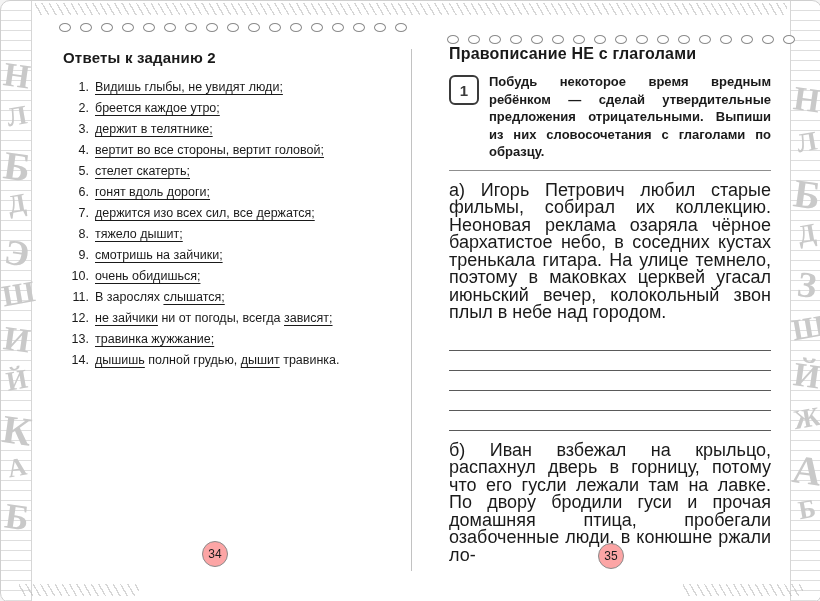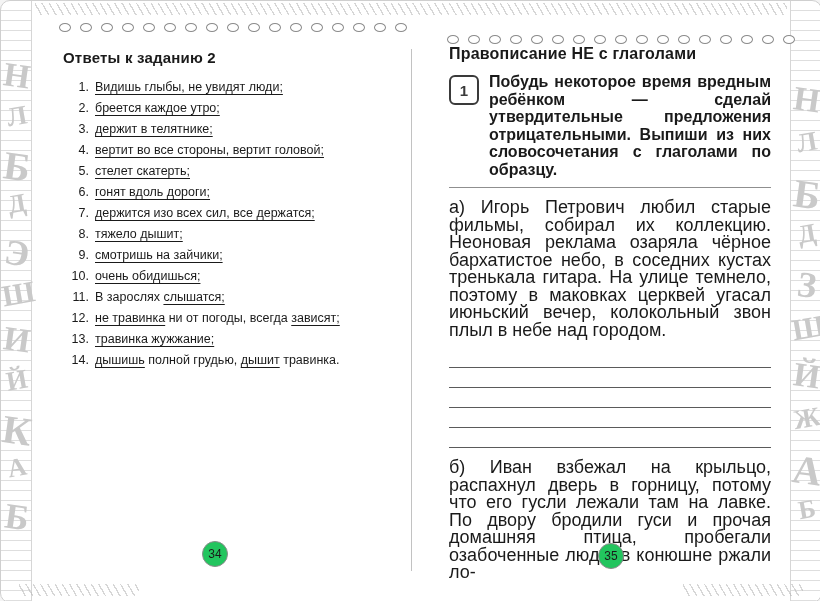--- a/index.html
+++ b/index.html
@@ -37,30 +37,30 @@
   .answers { font-size:12.5px; line-height:19px; }
   .ans-item { display:flex; margin-bottom:2px; }
   .ans-num  { flex:none; width:26px; text-align:right; padding-right:6px; }
   .ans-text { flex:1; }
   .u { text-decoration:underline; text-decoration-thickness:1px; text-underline-offset:3px; }
   
   .exercise { display:flex; gap:10px; margin-top:6px; }
   .exnum { flex:none; width:26px; height:26px; border:2px solid #3a3a3a; border-radius:6px;
     display:flex; align-items:center; justify-content:center;
     font-weight:bold; font-size:15px; color:#3a3a3a; margin-top:2px; }
-  .extext { margin:0; flex:1; font-size:16px; line-height:17.5px; text-align:justify; font-weight:bold; }
+  .extext { margin:0; flex:1; font-size:13px; line-height:17.5px; text-align:justify; font-weight:bold; }
   .sample { margin:9px 0 0; font-size:12.5px; line-height:17px; }
   .sample-label { font-weight:bold; }
   .sample-divider { height:1px; background:#8f8f8f; margin-top:9px; }
   .para { margin:11px 0 0; font-size:18px; line-height:17.5px; text-align:justify; }
   .write-lines { margin-top:9px; }
   .write-line { height:19px; border-bottom:1px solid #5a5a5a; }
   
   .pagenum { position:absolute; width:24px; height:24px; border:1px solid #8a8a8a; border-radius:50%;
-    display:flex; align-items:center; justify-content:center; font-size:12px; background:#22c55e; }
+    display:flex; align-items:center; justify-content:center; font-size:12px; background:#fca5a5; }
   .pagenum-left  { left:201px; top:540px; }
   .pagenum-right { left:597px; top:542px; }
 </style>
 </head>
 <body>
 
 <div class="canvas">
 
   <div class="hatch hatch-top"></div>
   <div class="margin margin-left">
@@ -170,21 +170,21 @@
         <div class="ans-item">
           <span class="ans-num">10.</span>
           <span class="ans-text"><span class="u">очень обидишься;</span></span>
         </div>
         <div class="ans-item">
           <span class="ans-num">11.</span>
           <span class="ans-text"><span>В зарослях </span><span class="u">слышатся;</span></span>
         </div>
         <div class="ans-item">
           <span class="ans-num">12.</span>
-          <span class="ans-text"><span class="u">не травинка</span><span> ни от погоды, всегда </span><span class="u">зависят;</span></span>
+          <span class="ans-text"><span class="u">не зайчики</span><span> ни от погоды, всегда </span><span class="u">зависят;</span></span>
         </div>
         <div class="ans-item">
           <span class="ans-num">13.</span>
           <span class="ans-text"><span class="u">травинка жужжание;</span></span>
         </div>
         <div class="ans-item">
           <span class="ans-num">14.</span>
           <span class="ans-text"><span class="u">дышишь</span><span> полной грудью, </span><span class="u">дышит</span><span> травинка.</span></span>
         </div>
       </div>

